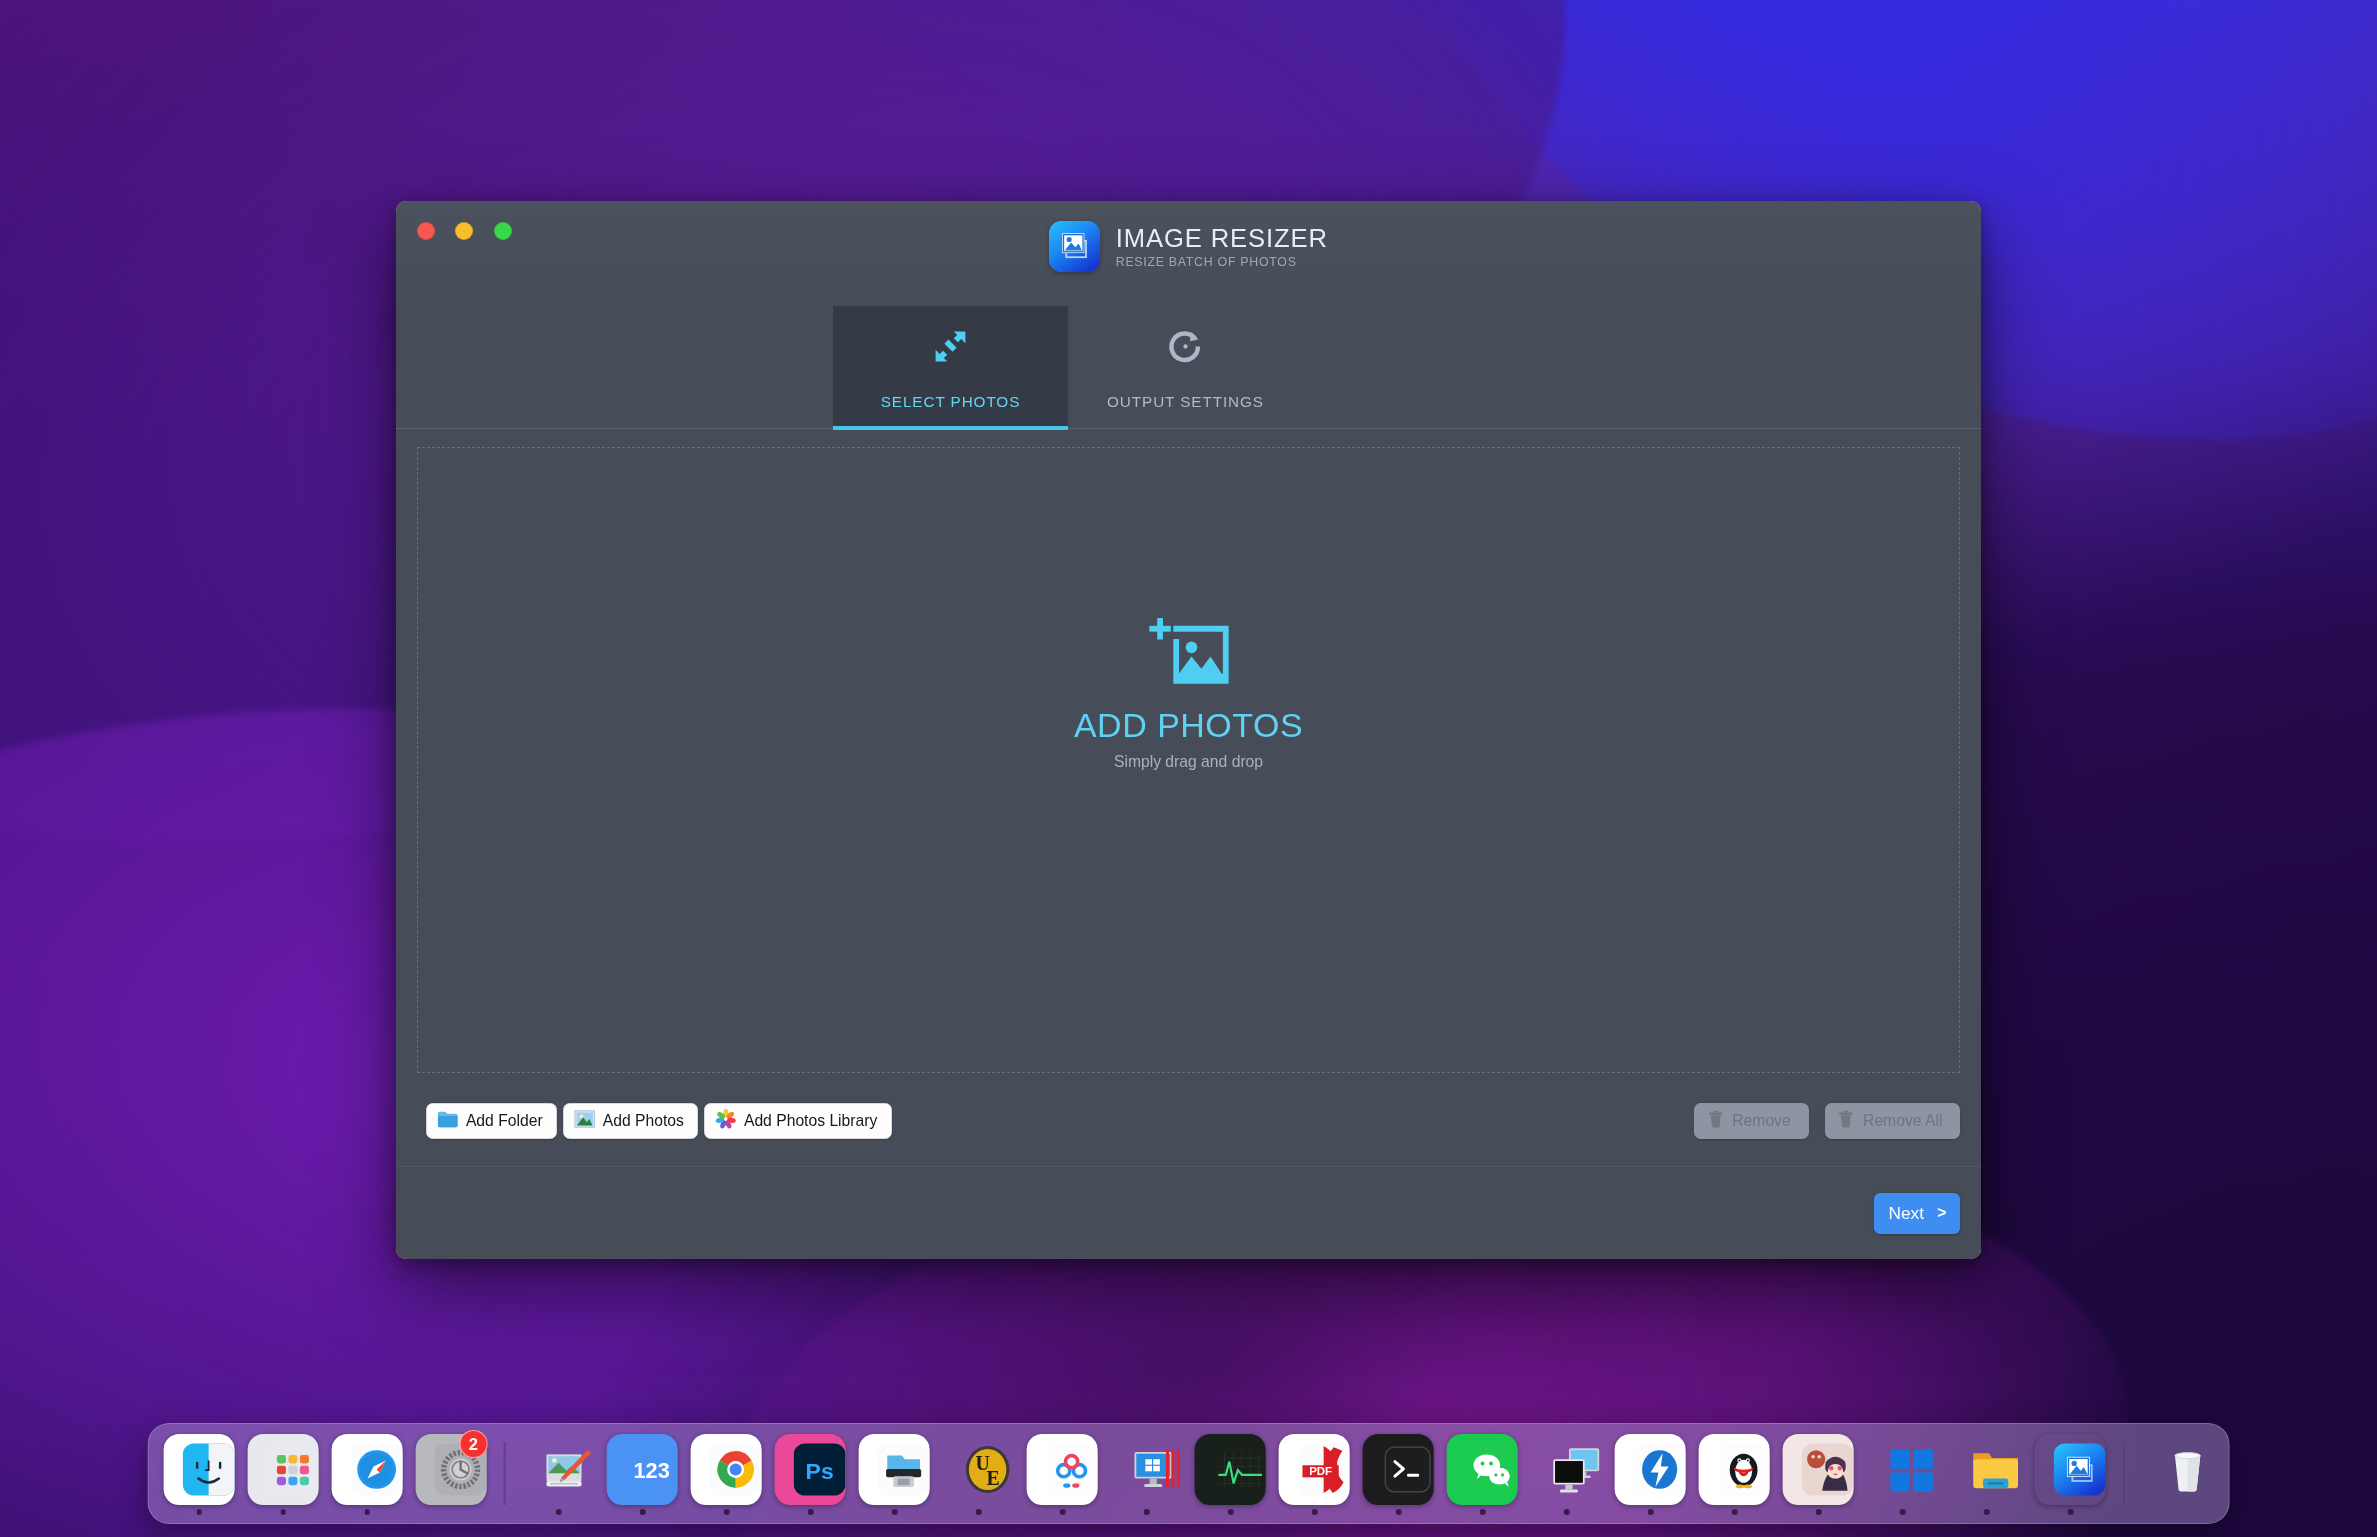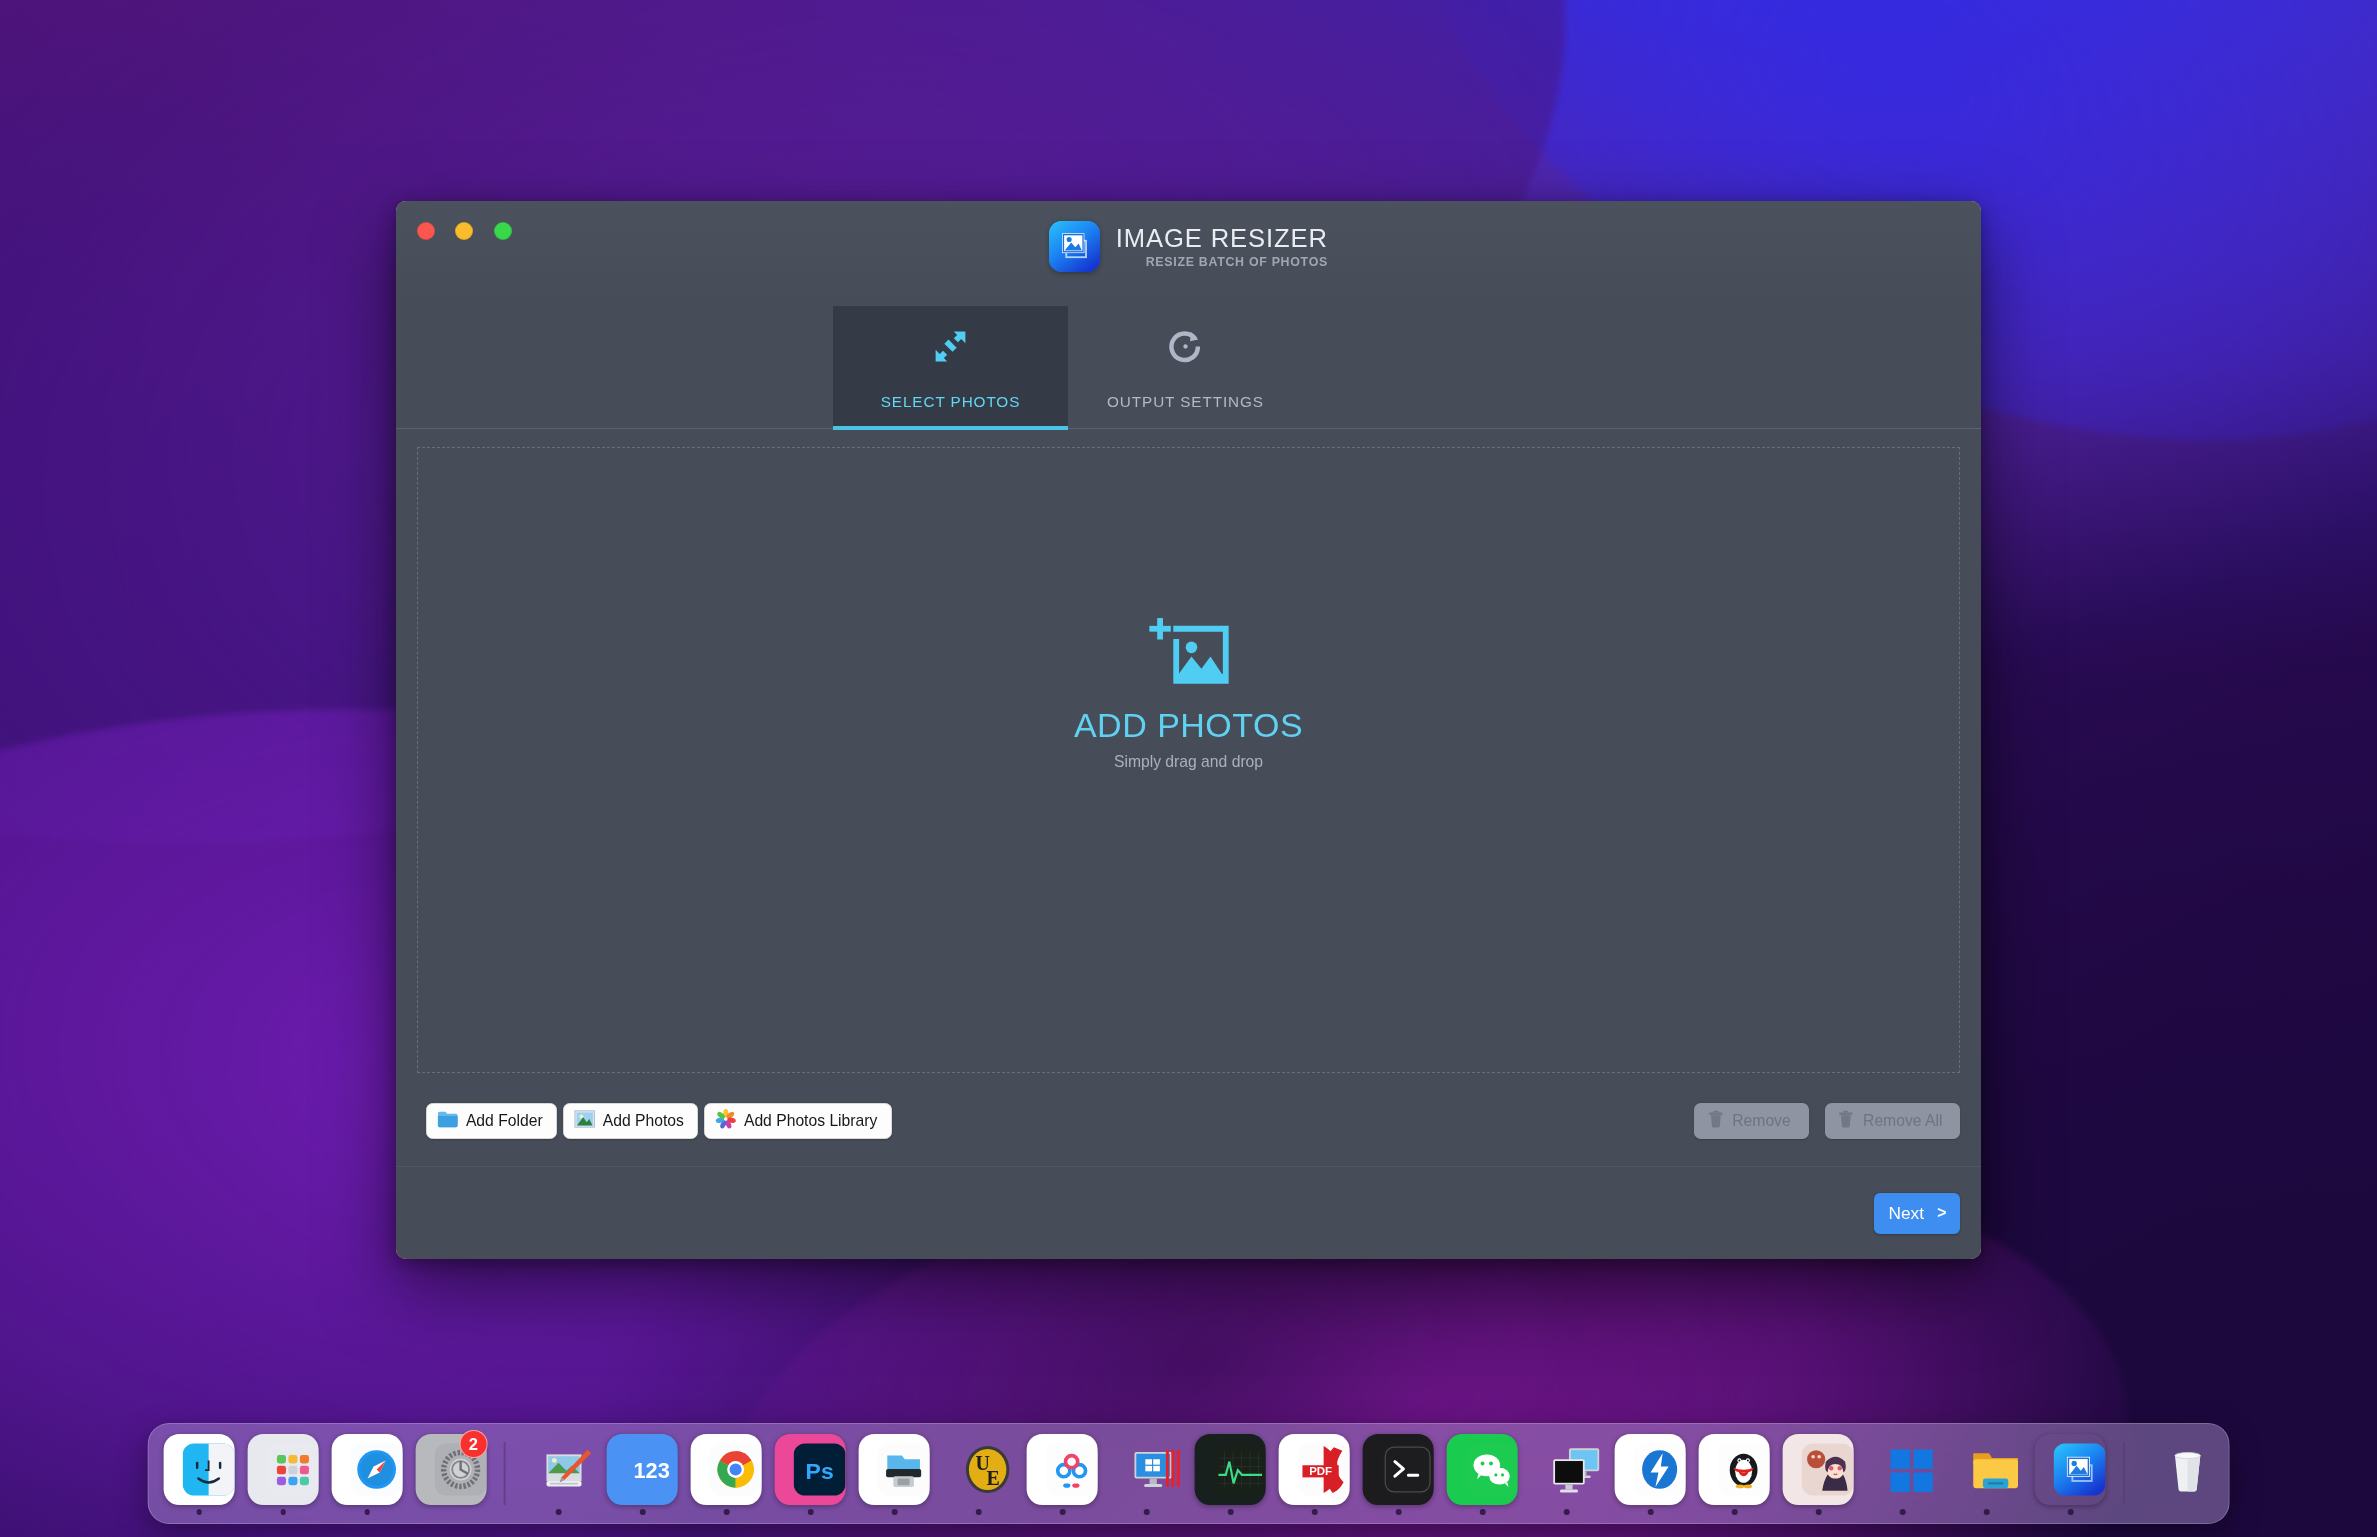--- a/index.html
+++ b/index.html
@@ -66,21 +66,21 @@
 
   
   #window{
     position:absolute;
     left:396px; top:201px;
     width:1585px; height:1058px;
     background:#fdba74;
     border-radius:10px;
     box-shadow:0 28px 74px rgba(0,0,0,0.52), 0 5px 18px rgba(0,0,0,0.34);
     overflow:hidden;
-    display:flex; flex-direction:column;text-align:right;
+    display:flex; flex-direction:column;
   }
 
   
   .titlebar{
     position:relative;
     height:106px;
     background:linear-gradient(180deg,#4c525d 0%,#474d58 100%);
     flex:0 0 auto;
   }
   .traffic{
@@ -102,21 +102,21 @@
     position:relative; flex:0 0 auto;
     box-shadow:0 1.7px 5px rgba(0,0,0,0.3);
     overflow:hidden;
   }
   .brand-text{ display:flex; flex-direction:column; gap:2.5px; }
   .brand-title{
     font-size:25.6px; font-weight:400; letter-spacing:0.9px;
     color:#e9ecf1;
   }
   .brand-sub{
-    font-size:12.4px; font-weight:700; letter-spacing:0.7px;
+    font-size:12.4px; font-weight:400; letter-spacing:0.7px;
     color:#a0a7b4;
   }
 
   
   .tabbar{
     position:relative;
     height:122px;
     background:#474d58;
     display:flex; align-items:flex-end; justify-content:flex-start;
     padding-left:437px;

